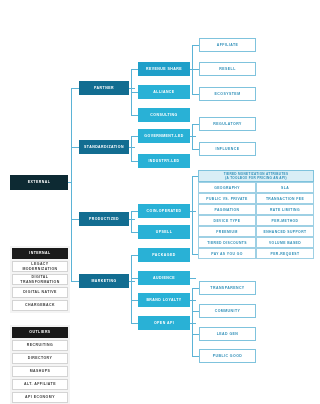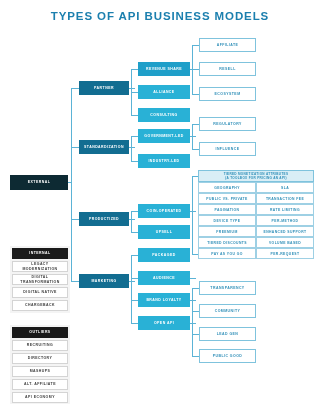--- a/index.html
+++ b/index.html
@@ -65,21 +65,20 @@
     color: #2f8fb8; background: #ffffff;
     border: 1px solid #9ed0e4;
     height: 11px;
   }
 </style>
 </head>
 <body>
 
 <div id="canvas">
 
-  <div id="chart-title">TYPES OF API BUSINESS MODELS</div>
 
   <div class="ln lnv" style="left:71px; top:88px; height:193px;"></div>
   <div class="ln lnh" style="left:68px; top:182px; width:4px;"></div>
   <div class="ln lnh" style="left:71px; top:88px; width:8px;"></div>
   <div class="ln lnh" style="left:71px; top:147px; width:8px;"></div>
   <div class="ln lnh" style="left:71px; top:219px; width:8px;"></div>
   <div class="ln lnh" style="left:71px; top:281px; width:8px;"></div>
 
   <div class="ln lnh" style="left:129px; top:88px; width:6px;"></div>
   <div class="ln lnv" style="left:131px; top:69px; height:46px;"></div>

